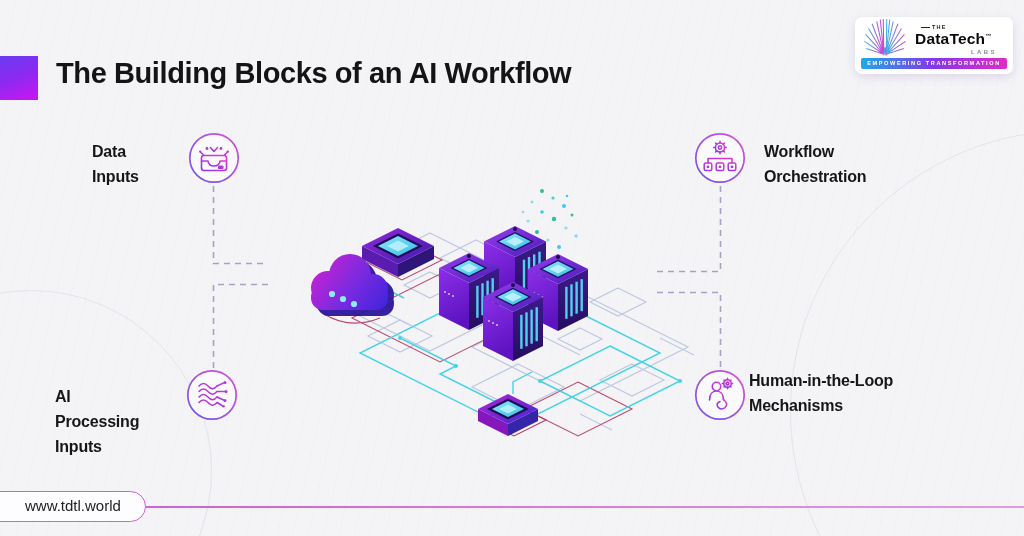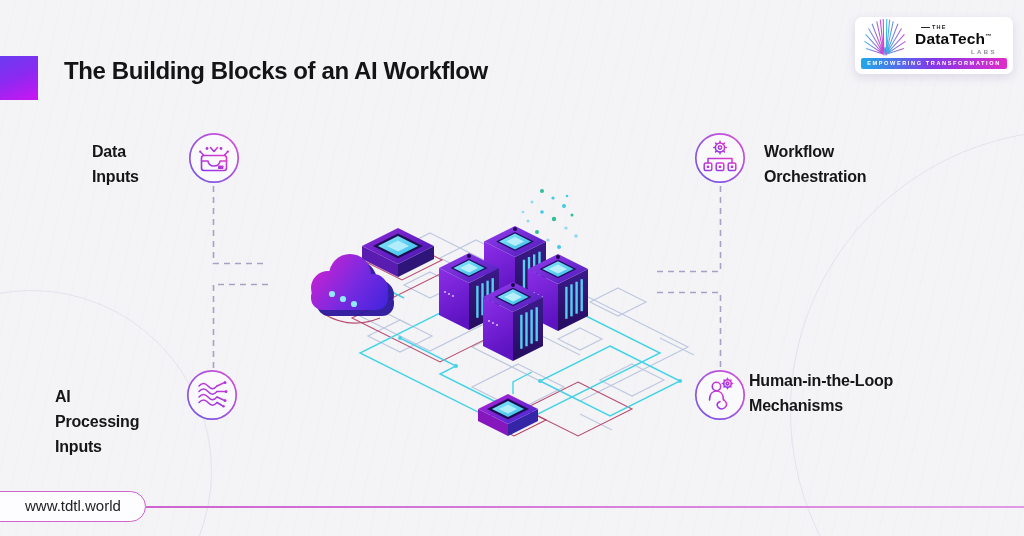--- a/index.html
+++ b/index.html
@@ -6,21 +6,21 @@
   .canvas{position:relative;width:1024px;height:536px;background:#f4f4f7;overflow:hidden;
           font-family:"Liberation Sans",sans-serif;}
   .bg-texture{position:absolute;inset:0;z-index:0;opacity:.55;
     background:repeating-linear-gradient(103deg, rgba(219,221,232,.28) 0px, rgba(219,221,232,.28) 1px, transparent 1px, transparent 15px);}
   .ring{position:absolute;border:1px solid rgba(185,188,212,.30);border-radius:50%;z-index:0;}
   .ring1{width:560px;height:560px;left:790px;top:130px;}
   .ring2{width:360px;height:360px;left:-150px;top:290px;}
 
   .accent-square{position:absolute;left:0;top:56px;width:38px;height:44px;z-index:4;
     background:linear-gradient(160deg,#6b3bf0 0%,#8a2af2 45%,#cb16f0 100%);}
-  .title{position:absolute;left:64px;top:57px;margin:0;font-size:24px;font-weight:700;
+  .title{position:absolute;left:56px;top:57px;margin:0;font-size:29px;font-weight:700;
     letter-spacing:-0.4px;color:#141414;z-index:4;}
 
   
   .logo-card{position:absolute;left:855px;top:17px;width:158px;height:57px;background:#ffffff;
     border-radius:7px;box-shadow:0 3px 10px rgba(100,60,150,.16);z-index:5;}
   .wings{position:absolute;left:5px;top:2px;}
   .logo-the{position:absolute;left:66px;top:7px;font-size:5.5px;font-weight:700;letter-spacing:1.2px;color:#222;}
   .the-rule{display:inline-block;width:9px;height:1px;background:#222;vertical-align:middle;margin-right:2px;}
   .logo-brand{position:absolute;left:60px;top:13px;font-size:15.5px;font-weight:700;color:#0b0b0b;letter-spacing:.2px;}
   .logo-brand sup{font-size:6px;}

